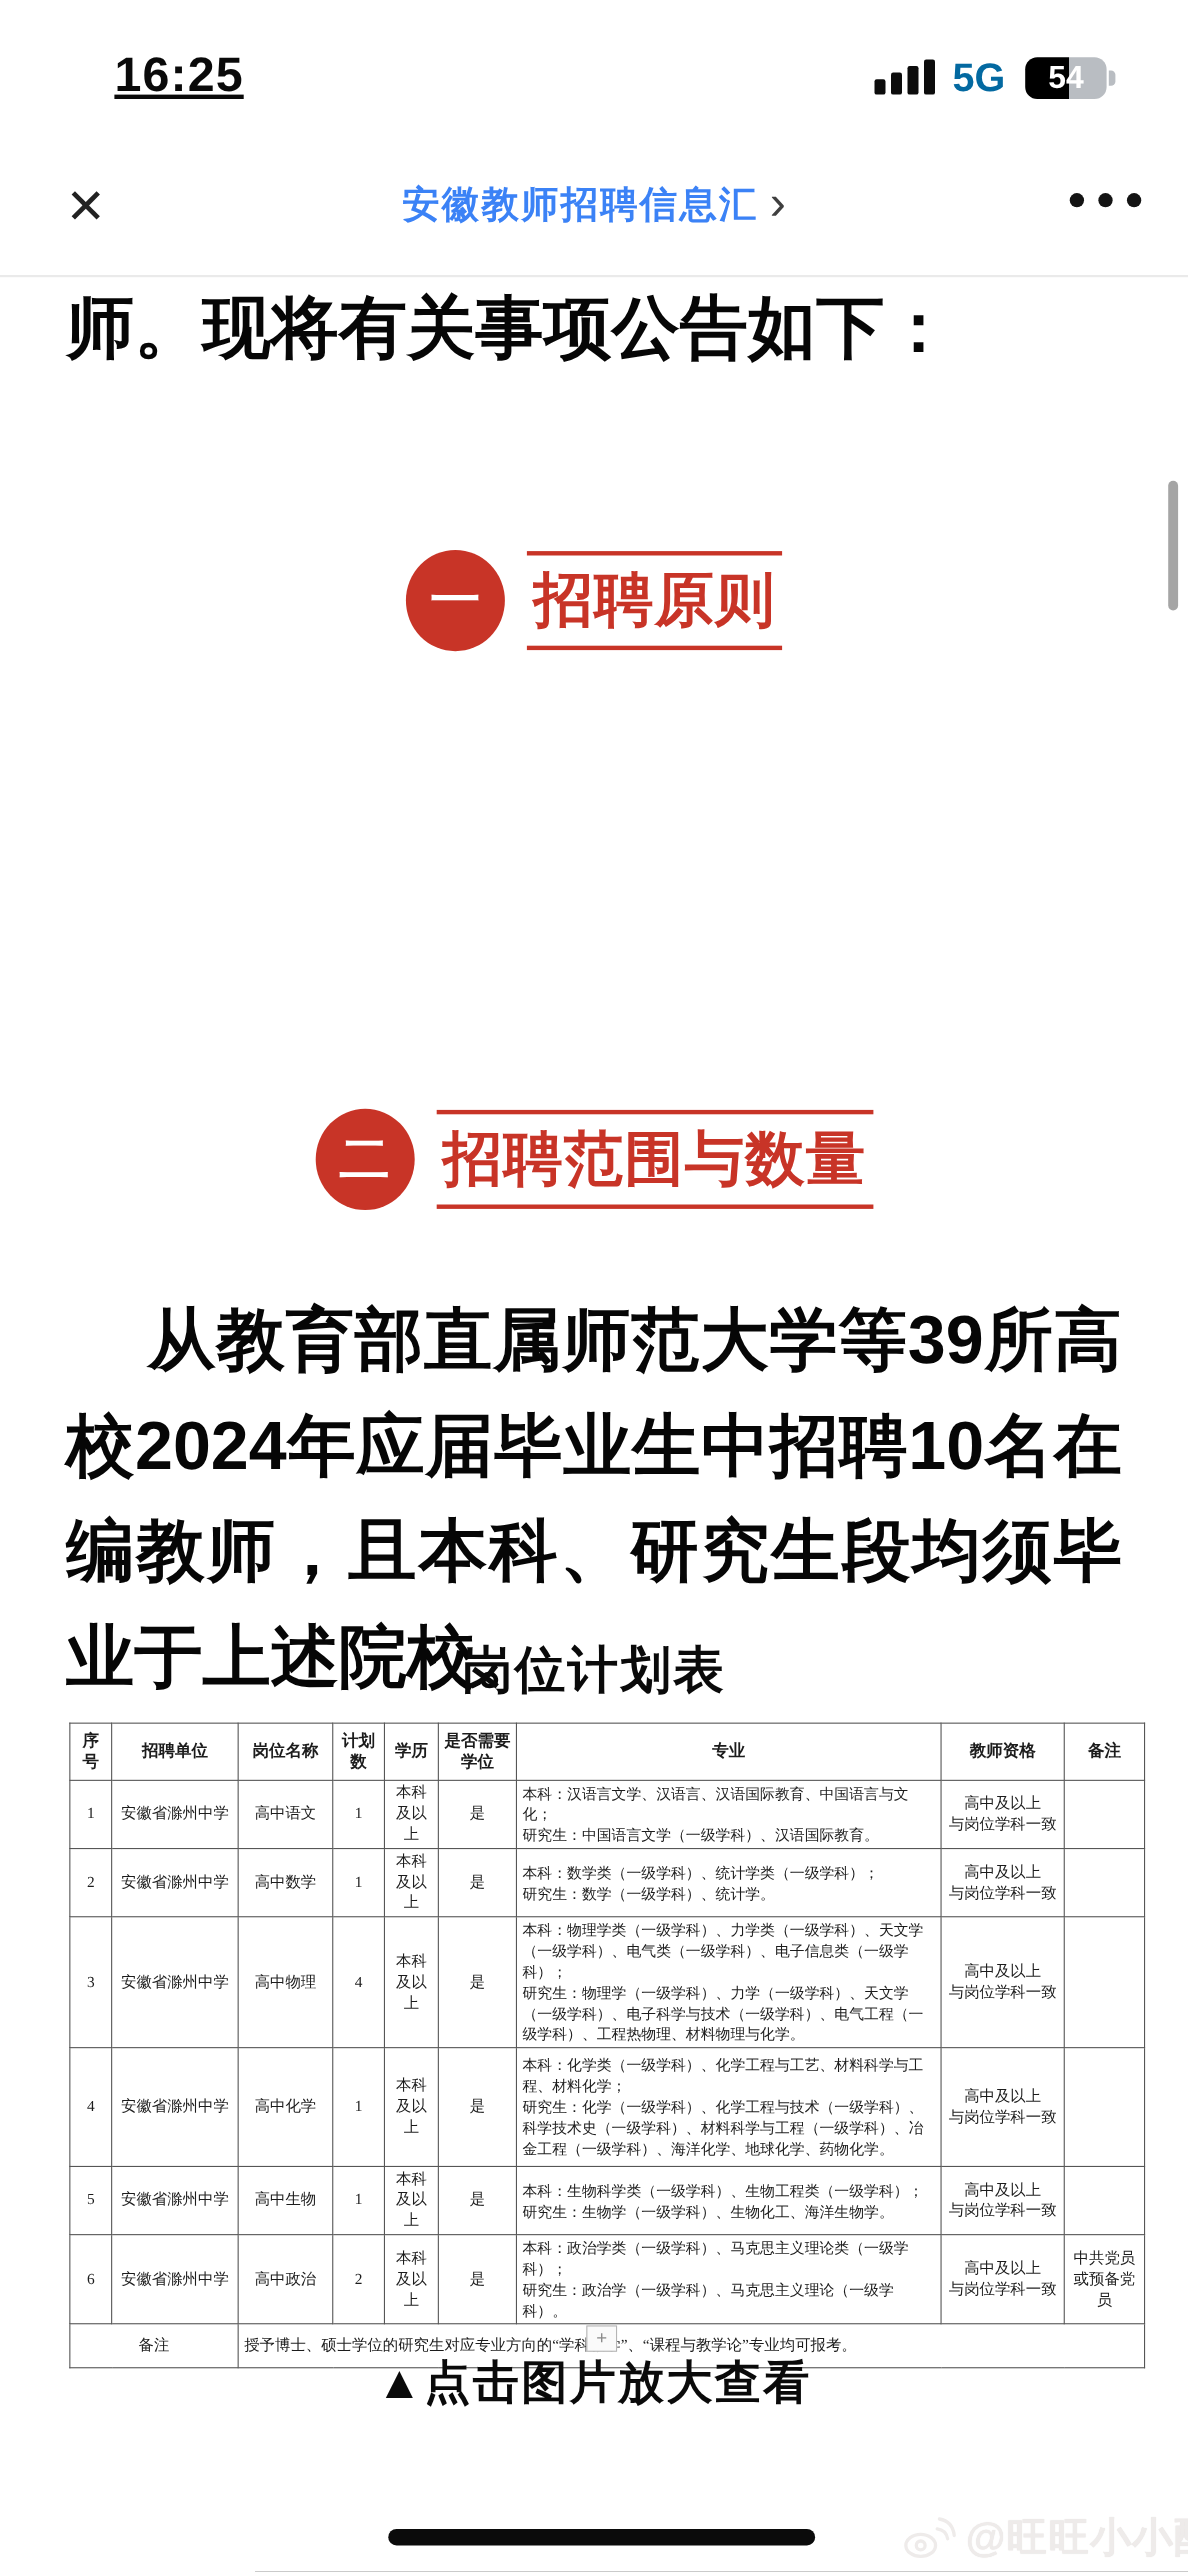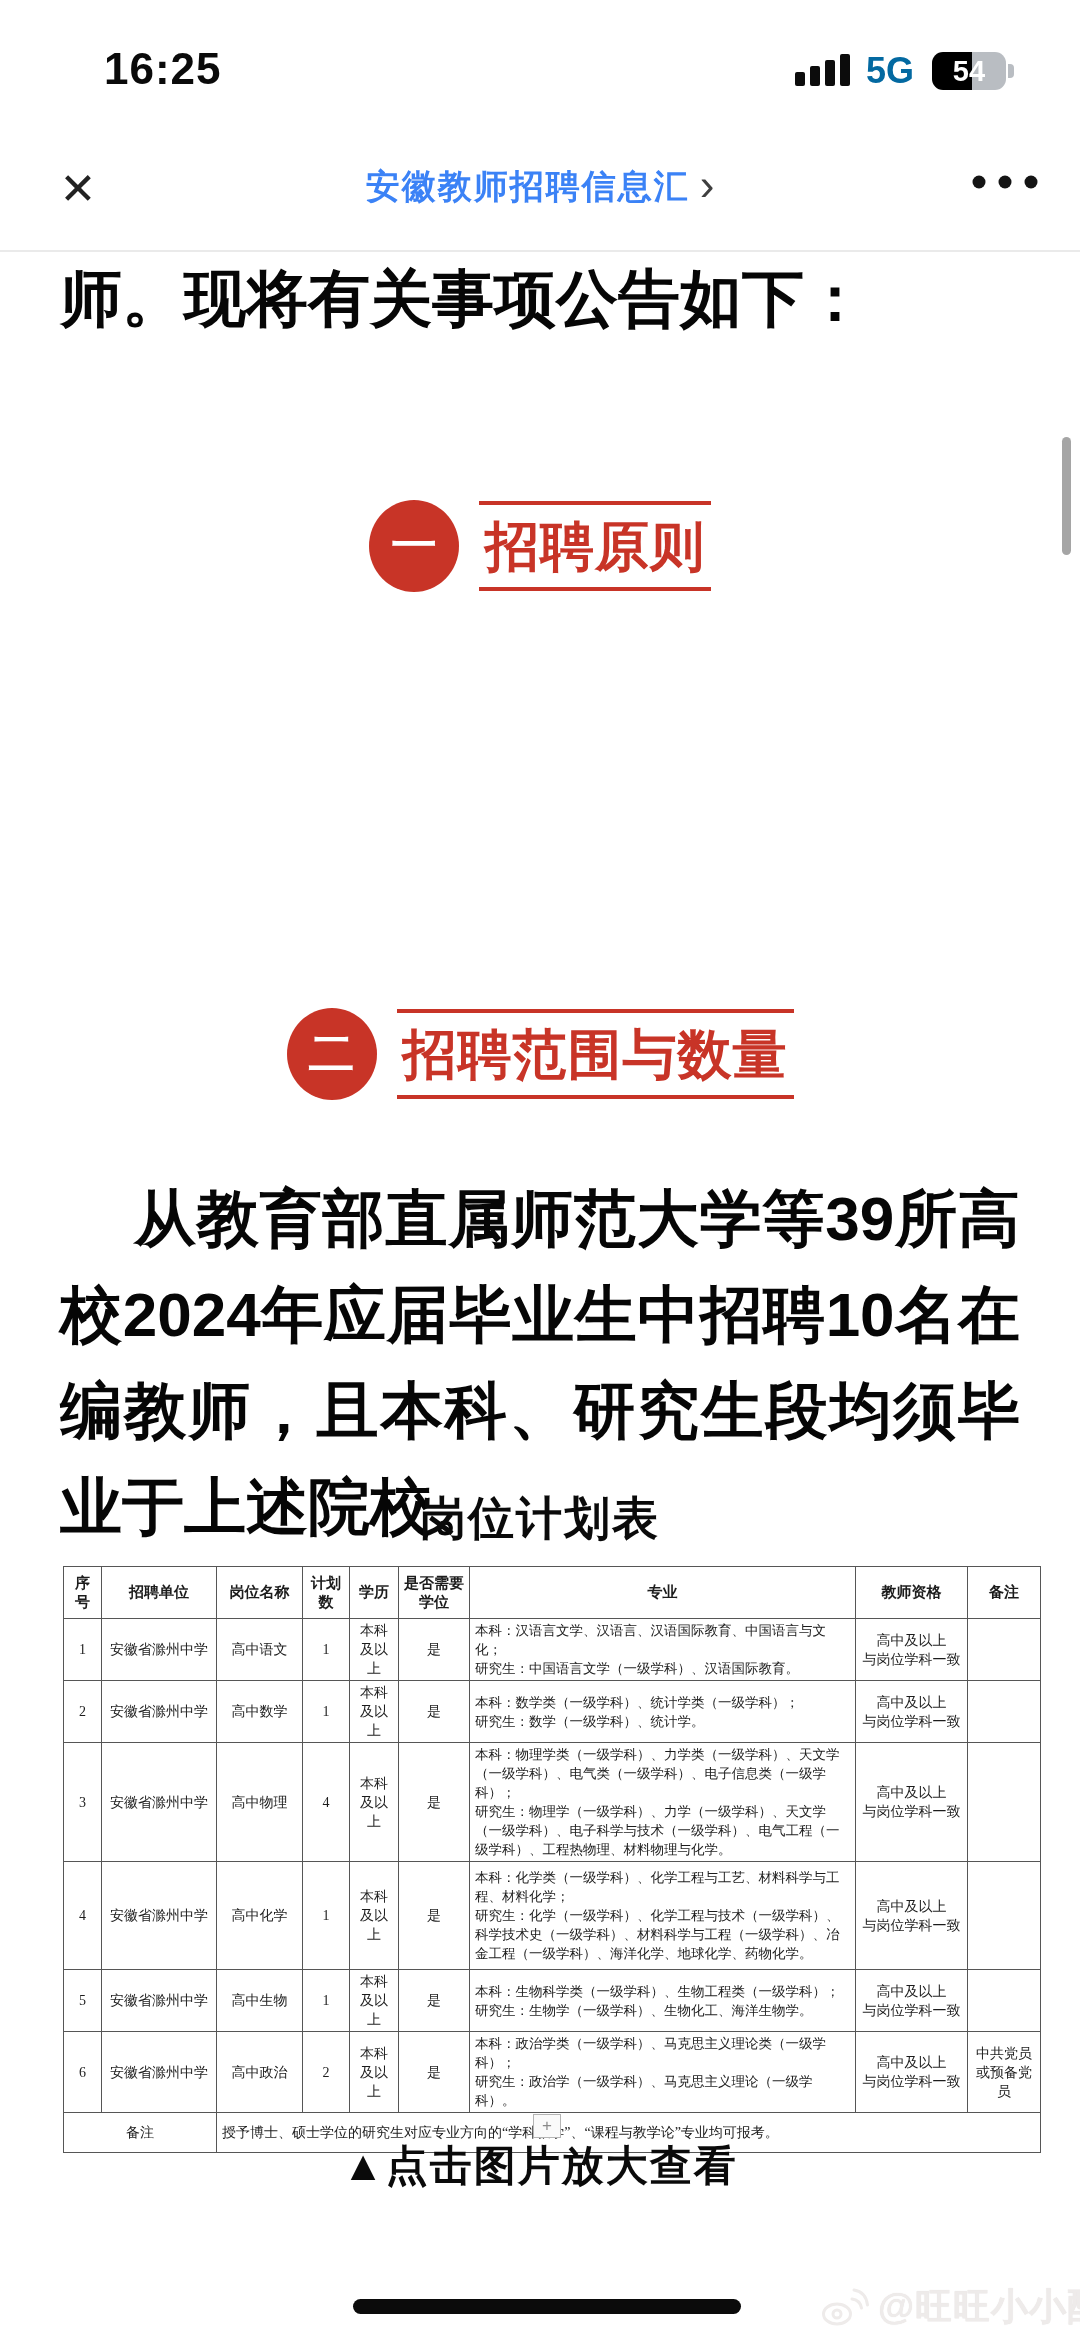--- a/index.html
+++ b/index.html
@@ -2,21 +2,21 @@
 <html><head>
 <meta charset="utf-8">
 <style>
   html,body{margin:0;padding:0;background:#777;}
   *{box-sizing:border-box;}
   #screen{
     position:relative;width:1080px;height:2338px;background:#ffffff;overflow:hidden;
     font-family:"Liberation Sans","DejaVu Sans",sans-serif;margin:0 auto;
   }
   
-  .time{position:absolute;left:104px;top:44px;font-size:44px;font-weight:700;color:#0a0a0a;letter-spacing:1px;}
+  .time{position:absolute;left:104px;top:44px;font-size:44px;font-weight:700;color:#0a0a0a;letter-spacing:1px;text-decoration:underline;}
   .signal{position:absolute;left:795px;top:53px;width:58px;height:33px;display:flex;align-items:flex-end;gap:5px;}
   .signal i{display:block;width:10px;background:#0c0c0c;border-radius:2px;}
   .signal i:nth-child(1){height:14px}.signal i:nth-child(2){height:20px}
   .signal i:nth-child(3){height:26px}.signal i:nth-child(4){height:32px}
   .net{position:absolute;left:866px;top:50px;font-size:36px;font-weight:700;color:#0369a1;}
   .battery{position:absolute;left:932px;top:52px;width:74px;height:38px;border-radius:11px;
     display:flex;align-items:center;justify-content:center;overflow:hidden;}
   .battery-label{font-size:29px;font-weight:700;color:#ffffff;letter-spacing:0;}
   .battery-tip{position:absolute;left:1008px;top:64px;width:6px;height:14px;background:#b9bdc2;border-radius:0 4px 4px 0;}
   

